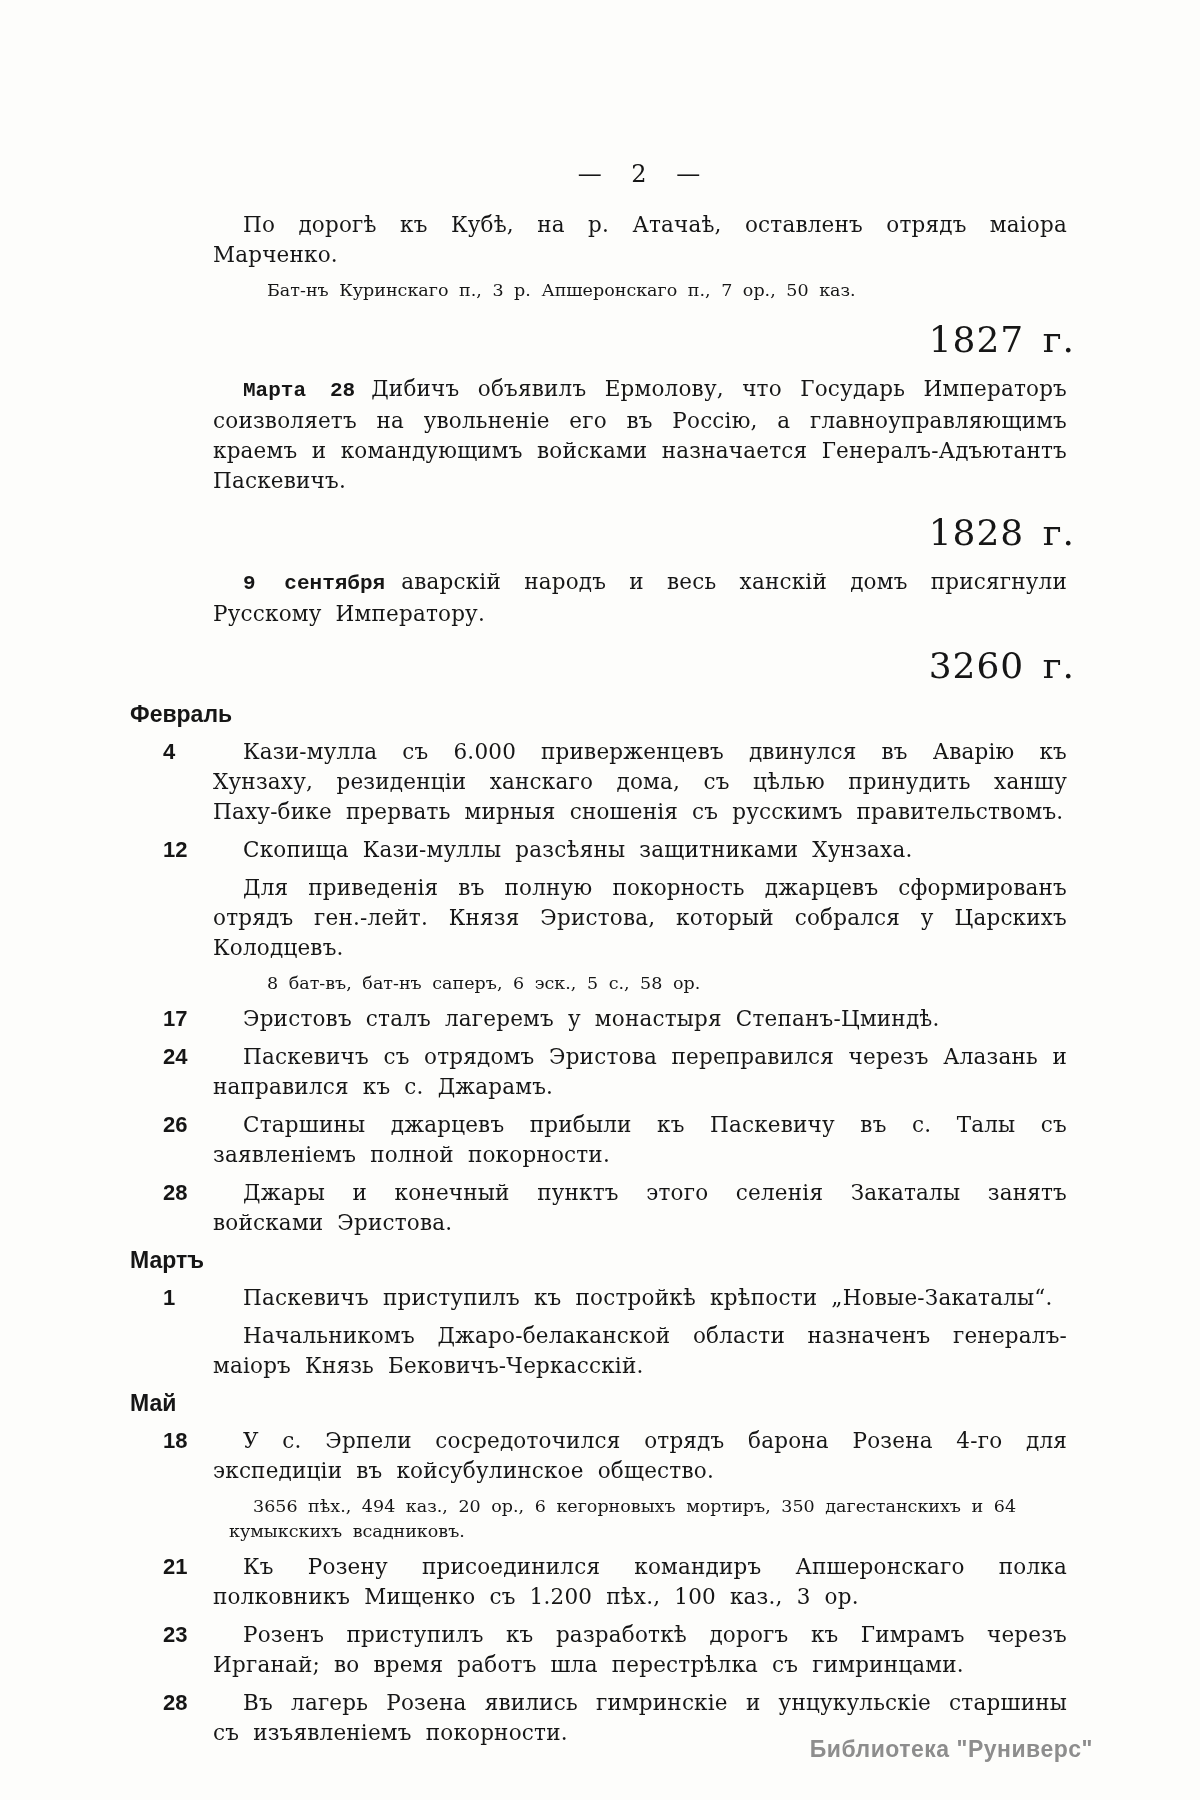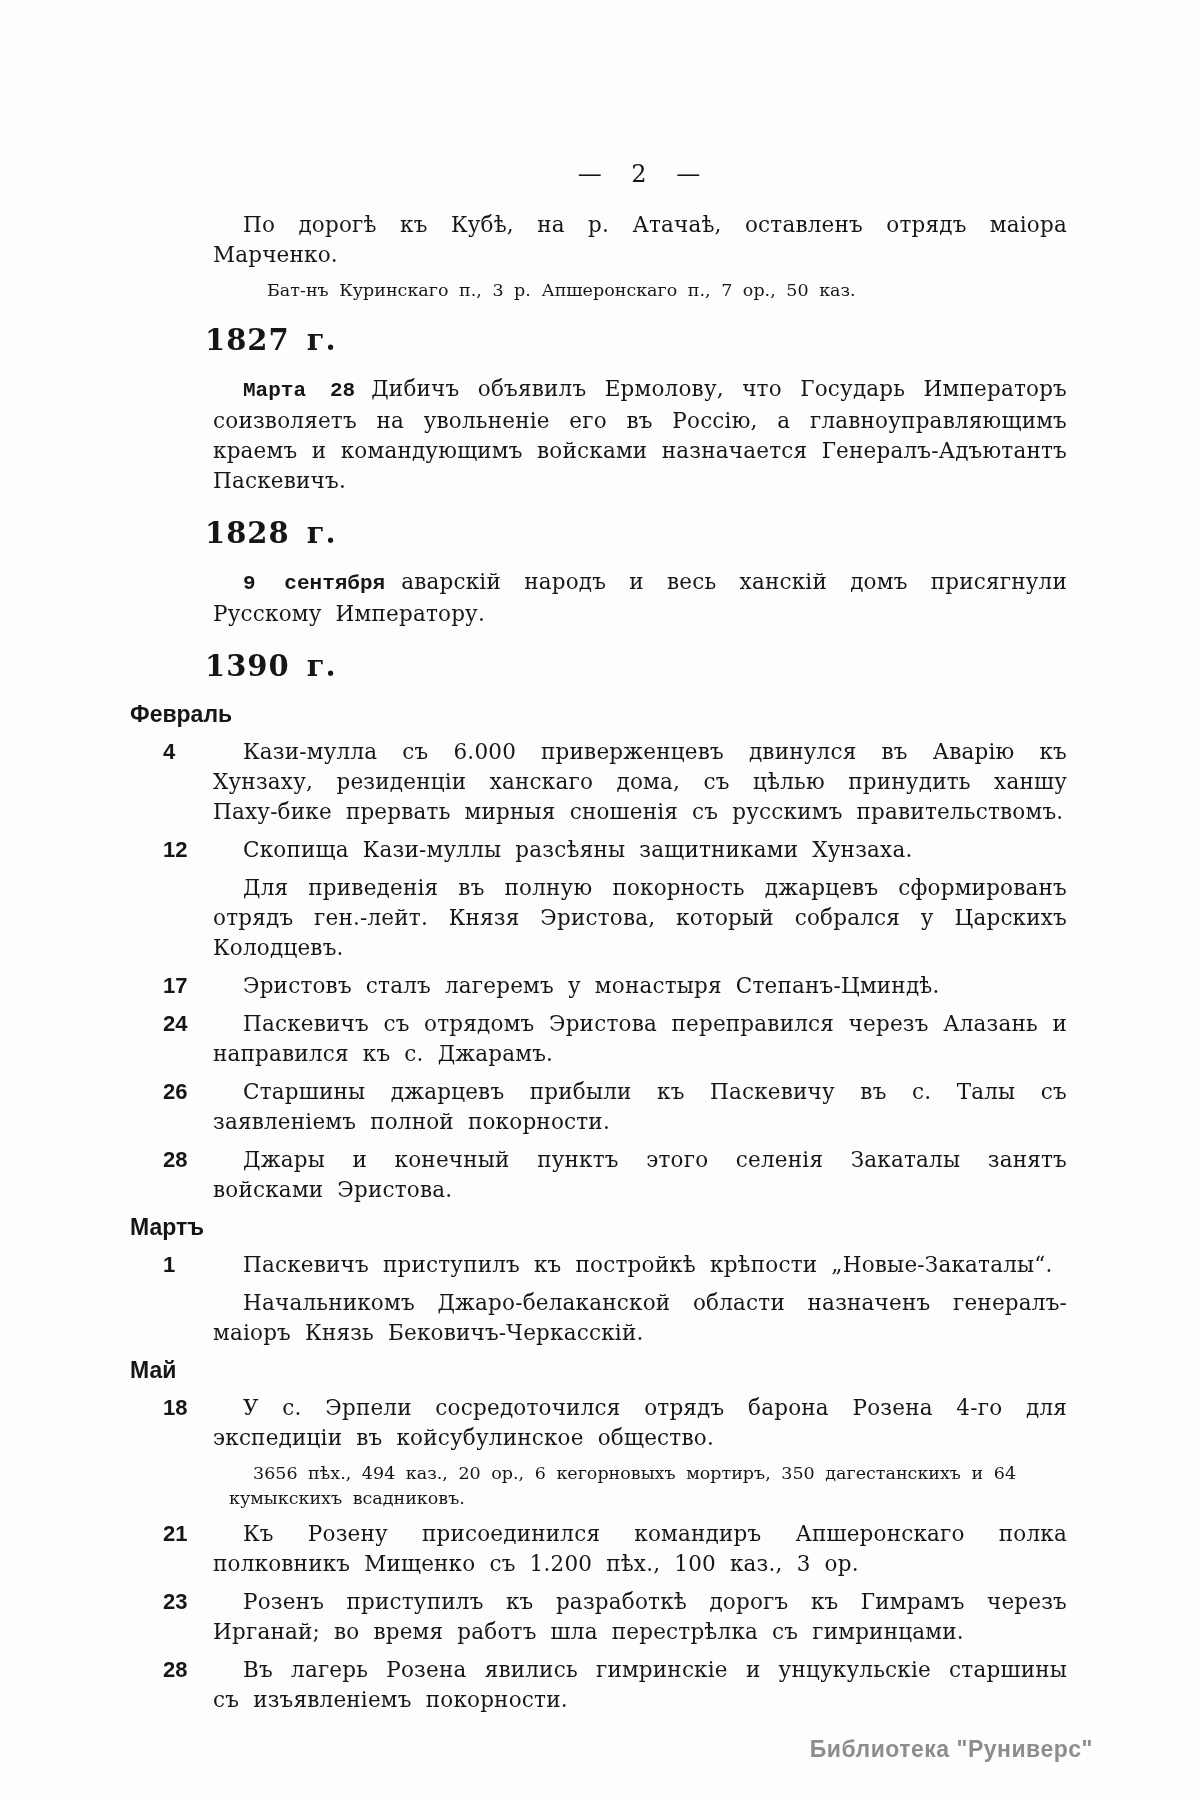--- a/index.html
+++ b/index.html
@@ -47,23 +47,23 @@
     word-spacing: 5px;
     margin: 5px 0 5px 62px;
     text-align: left;
   }
   .note.wide {
     margin-left: 24px;
     text-indent: 24px;
     margin-right: -10px;
   }
   .year {
-    font-weight: 700;
-    text-align: left;
-    font-size: 29px;
+    font-weight: 400;
+    text-align: right;
+    font-size: 36px;
     line-height: 42px;
     margin: 16px 0 13px 0;
     letter-spacing: 1px;
     word-spacing: 6px;
   }
   .month-label {
     font-family: "Liberation Sans", sans-serif;
     font-weight: 700;
     font-size: 23px;
     line-height: 29px;
@@ -106,36 +106,37 @@
 
     <p class="para indent">По дорогѣ къ Кубѣ, на р. Атачаѣ, оставленъ отрядъ маіора Марченко.</p>
     <div class="note">Бат-нъ Куринскаго п., 3 р. Апшеронскаго п., 7 ор., 50 каз.</div>
 
     <h2 class="year">1827 г.</h2>
     <p class="para indent"><span class="date-label">Марта 28</span><span>Дибичъ объявилъ Ермолову, что Государь Императоръ соизволяетъ на увольненіе его въ Россію, а главноуправляющимъ краемъ и командующимъ войсками назначается Генералъ-Адъютантъ Паскевичъ.</span></p>
 
     <h2 class="year">1828 г.</h2>
     <p class="para indent"><span class="date-label">9 сентября</span><span>аварскій народъ и весь ханскій домъ присягнули Русскому Императору.</span></p>
 
-    <h2 class="year">1390 г.</h2>
+    <h2 class="year">3260 г.</h2>
 
     <div class="month-label">Февраль</div>
 
     <div class="entry">
       <span class="num">4</span>
       <p class="para indent">Кази-мулла съ 6.000 приверженцевъ двинулся въ Аварію къ Хунзаху, резиденціи ханскаго дома, съ цѣлью принудить ханшу Паху-бике прервать мирныя сношенія съ русскимъ правительствомъ.</p>
     </div>
 
     <div class="entry">
       <span class="num">12</span>
       <p class="para indent">Скопища Кази-муллы разсѣяны защитниками Хунзаха.</p>
     </div>
 
     <div class="entry sub">
       <p class="para indent">Для приведенія въ полную покорность джарцевъ сформированъ отрядъ ген.-лейт. Князя Эристова, который собрался у Царскихъ Колодцевъ.</p>
+      <div class="note">8 бат-въ, бат-нъ саперъ, 6 эск., 5 с., 58 ор.</div>
     </div>
 
     <div class="entry">
       <span class="num">17</span>
       <p class="para indent">Эристовъ сталъ лагеремъ у монастыря Степанъ-Цминдѣ.</p>
     </div>
 
     <div class="entry">
       <span class="num">24</span>
       <p class="para indent">Паскевичъ съ отрядомъ Эристова переправился черезъ Алазань и направился къ с. Джарамъ.</p>

